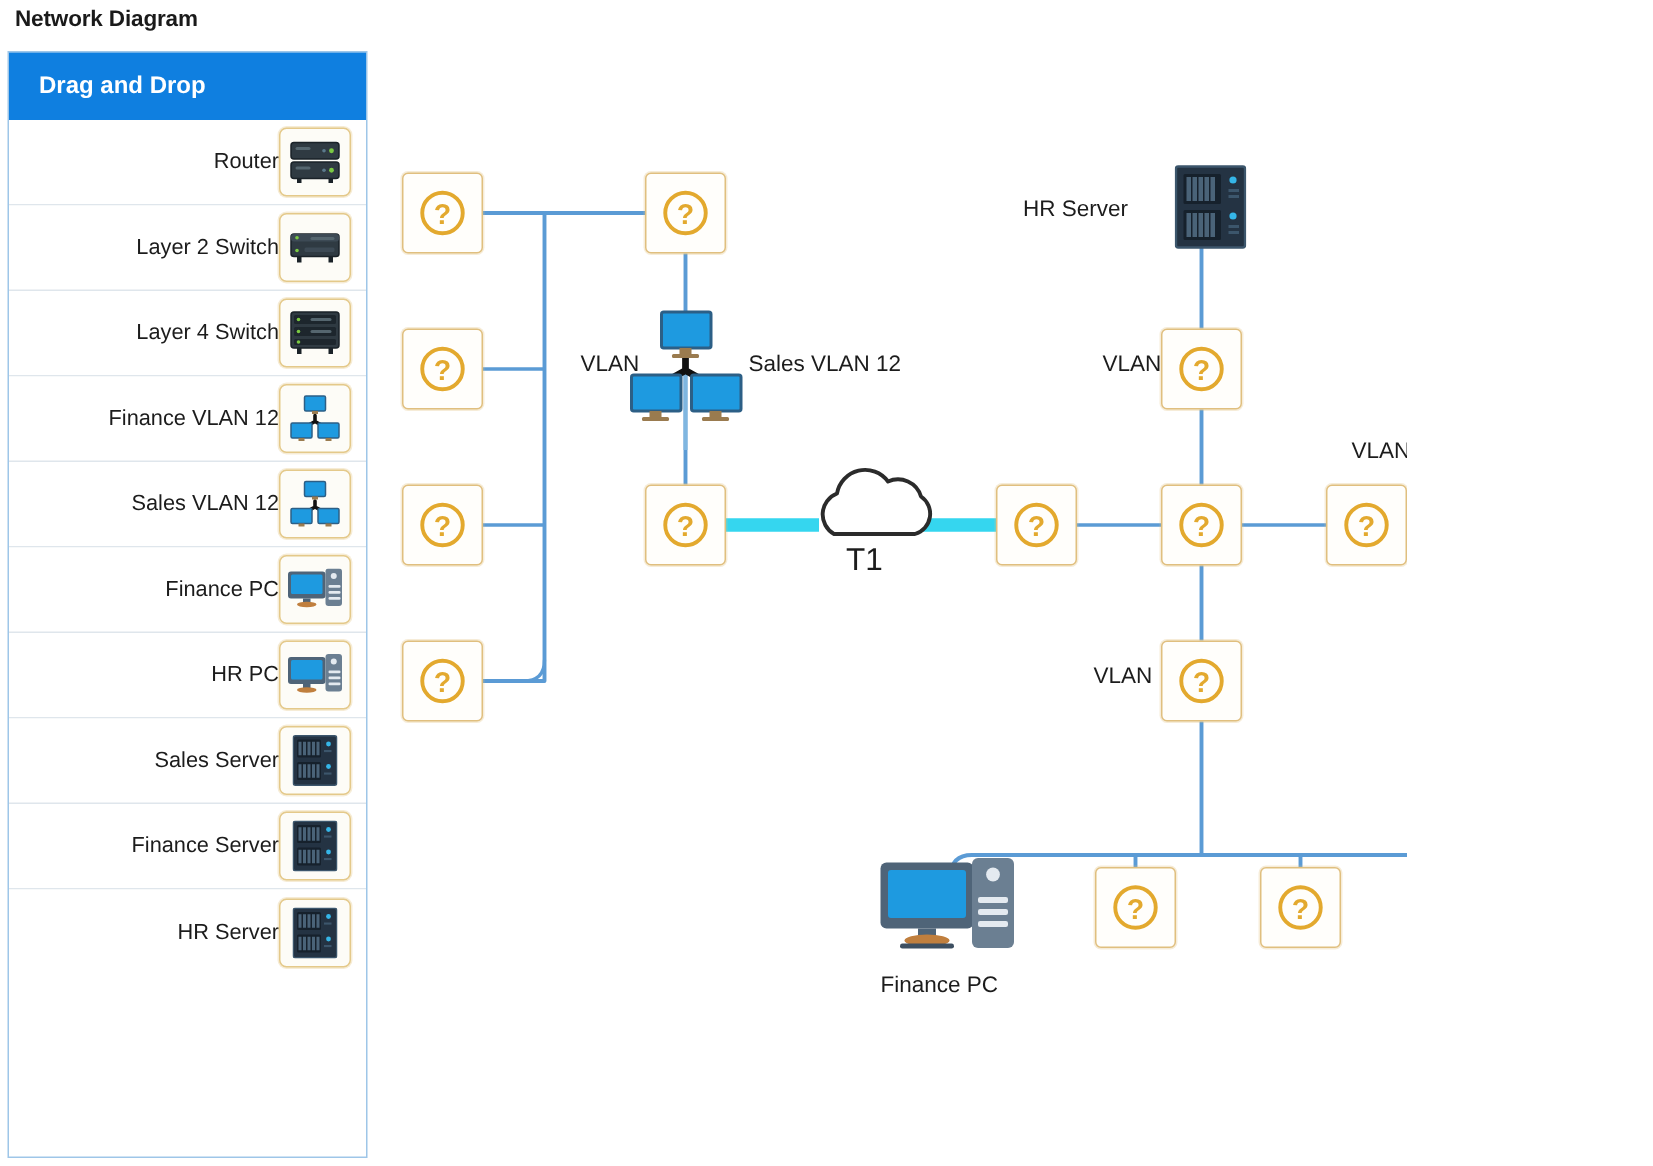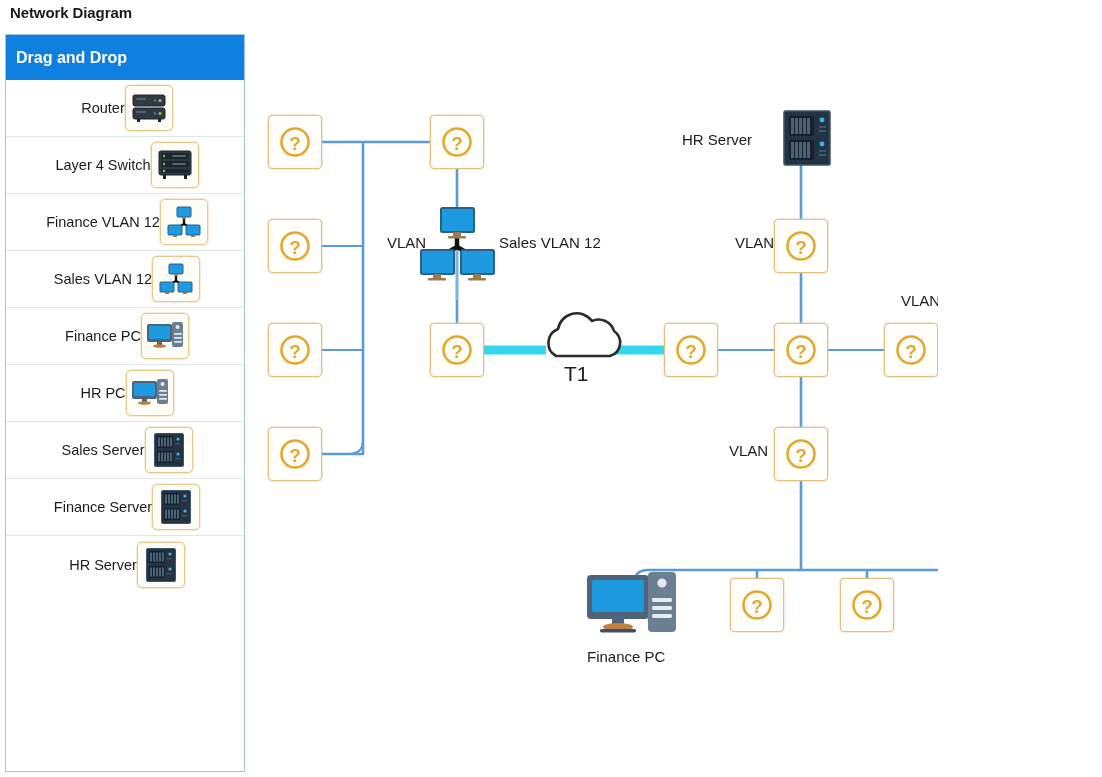--- a/index.html
+++ b/index.html
@@ -39,29 +39,29 @@
     background: #ffffff;
   }
   #palette-header {
     height: 45px;
     background: #0f7fe0;
     color: #ffffff;
     font-size: 16px;
     font-weight: bold;
     display: flex;
     align-items: center;
-    padding-left: 10px;
+    padding-left: 20px;
     box-sizing: border-box;
   }
   .palette-row {
     height: 57px;
     border-bottom: 1px solid #dfe6ec;
     display: flex;
     align-items: center;
-    justify-content: center;
+    justify-content: flex-end;
     padding: 0 10px 0 14px;
     box-sizing: border-box;
     background: #ffffff;
   }
   .palette-row:last-child { border-bottom: none; }
   .palette-label {
     font-size: 14.5px;
     color: #1c1c1c;
     white-space: nowrap;
   }
@@ -152,20 +152,35 @@
       <rect x="1" y="2" width="32" height="11" rx="2" fill="#2f3a42" stroke="#1a2228" stroke-width="1"></rect>
       <circle cx="28" cy="7.5" r="1.6" fill="#7ac943"></circle>
               <circle cx="23" cy="7.5" r="1.2" fill="#5b7a8c"></circle>
       <rect x="4" y="5" width="10" height="2" rx="1" fill="#55666f"></rect>
       <rect x="1" y="15" width="32" height="11" rx="2" fill="#2f3a42" stroke="#1a2228" stroke-width="1"></rect>
       <circle cx="28" cy="20.5" r="1.6" fill="#7ac943"></circle>
               <circle cx="23" cy="20.5" r="1.2" fill="#5b7a8c"></circle>
       <rect x="4" y="18" width="10" height="2" rx="1" fill="#55666f"></rect>
       <rect x="5" y="26" width="3" height="3" fill="#1a2228"></rect>
               <rect x="26" y="26" width="3" height="3" fill="#1a2228"></rect>
+    </svg>
+          </span>
+        </div>
+        <div class="palette-row">
+          <span class="palette-label">Layer 2 Switch</span>
+          <span class="palette-icon-box">
+            <svg width="34" height="26" viewBox="0 0 34 26">
+      <rect x="1" y="4" width="32" height="15" rx="2" fill="#2f3a42" stroke="#1a2228" stroke-width="1"></rect>
+      <rect x="1" y="4" width="32" height="5" rx="2" fill="#3d4a55"></rect>
+      <circle cx="5" cy="6.5" r="1.2" fill="#7ac943"></circle>
+      <circle cx="5" cy="15" r="1.2" fill="#7ac943"></circle>
+      <rect x="14" y="6" width="16" height="2" rx="1" fill="#55666f"></rect>
+      <rect x="10" y="13" width="20" height="3" rx="1" fill="#3d4a55"></rect>
+      <rect x="5" y="19" width="3" height="4" fill="#1a2228"></rect>
+              <rect x="26" y="19" width="3" height="4" fill="#1a2228"></rect>
     </svg>
           </span>
         </div>
         <div class="palette-row">
           <span class="palette-label">Layer 4 Switch</span>
           <span class="palette-icon-box">
             <svg width="34" height="30" viewBox="0 0 34 30">
       <rect x="1" y="1" width="32" height="24" rx="2" fill="#2f3a42" stroke="#1a2228" stroke-width="1"></rect>
       <rect x="3" y="3" width="28" height="6" rx="1" fill="#1d262d"></rect>
       <rect x="3" y="11" width="28" height="6" rx="1" fill="#1d262d"></rect>

